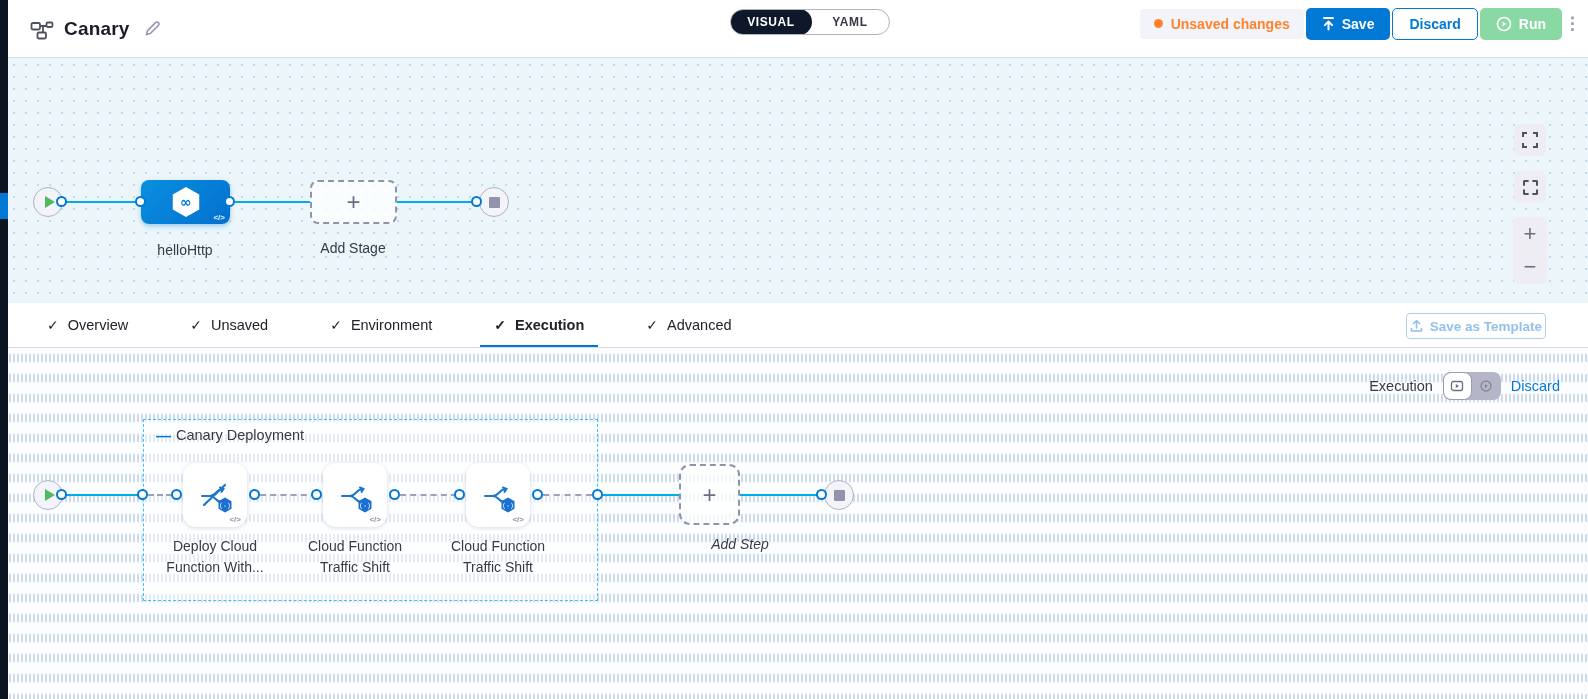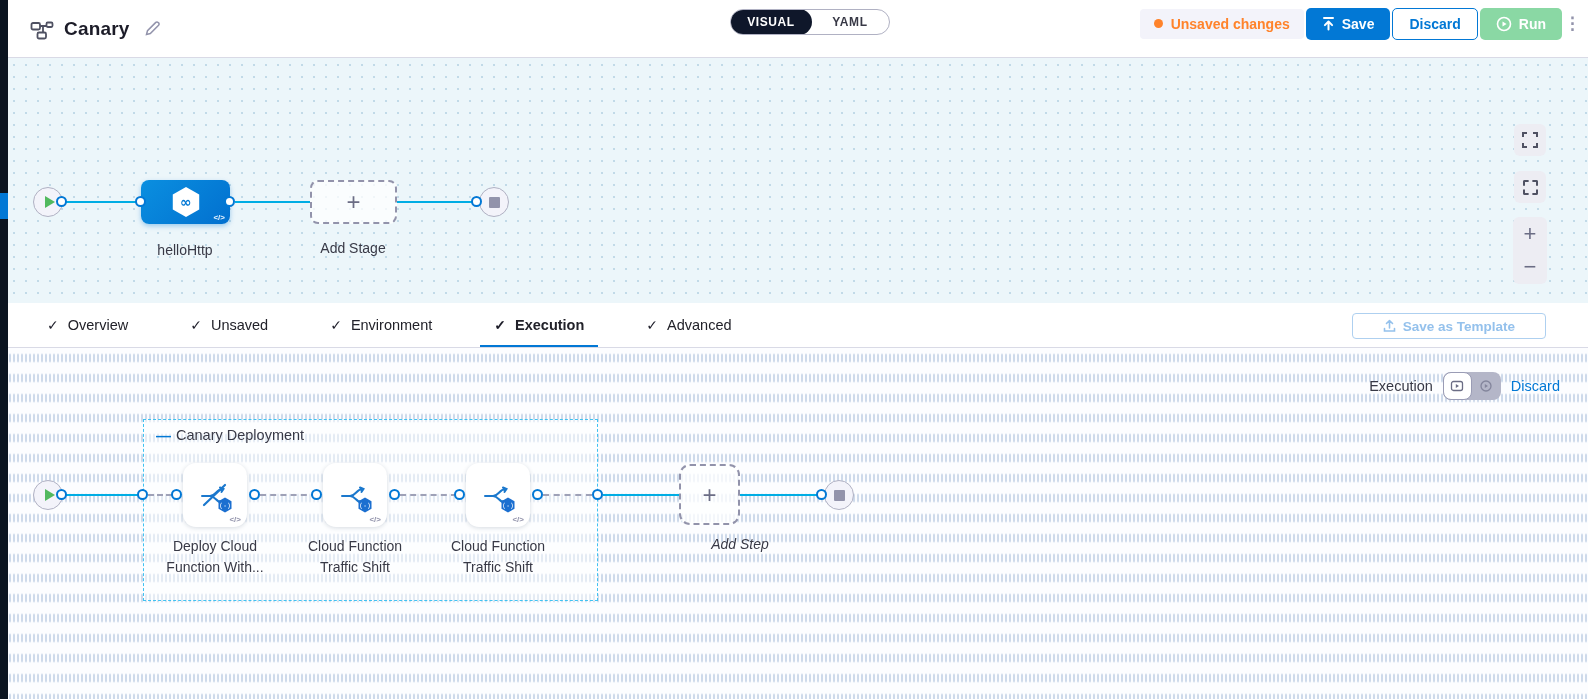--- a/index.html
+++ b/index.html
@@ -69,21 +69,21 @@
   .tabbar { position:absolute; left:8px; top:303px; width:1580px; height:45px; background:#fff;
             border-bottom:1px solid #d9dae6; display:flex; align-items:stretch; z-index:10; }
   .tabs { display:flex; padding-left:25px; }
   .tab { position:relative; display:flex; align-items:center; gap:9px; padding:0 14px; margin-right:34px;
          font-size:14.5px; color:#22222a; cursor:pointer; }
   .tab .chk { color:#1c1c28; font-size:14px; }
   .tab.active { font-weight:bold; }
   .tab.active::after { content:""; position:absolute; left:0; right:0; bottom:0; height:2.5px; background:#0278d5; }
   .save-template-btn { position:absolute; right:42px; top:10px; height:26px; border:1px solid #aed0f0; border-radius:4px;
     background:#fff; color:#94c1ec; font-size:13.5px; font-weight:bold; display:flex; align-items:center; gap:7px;
-    padding:0 30px; cursor:pointer; font-family:inherit; }
+    padding:0 3px; cursor:pointer; font-family:inherit; }
 
   
   .exec-canvas { position:absolute; left:8px; top:348px; width:1580px; height:351px; background:#fcfdff;
     background-image:
       radial-gradient(rgba(150,175,210,0.45) 0.8px, transparent 1.1px),
       radial-gradient(rgba(150,175,210,0.45) 0.8px, transparent 1.1px);
     background-size:20px 4px, 4px 20px; }
 
   .exec-topbar { position:absolute; right:28px; top:24px; display:flex; align-items:center; gap:10px; }
   .exec-mode-label { font-size:14.5px; color:#383946; }

